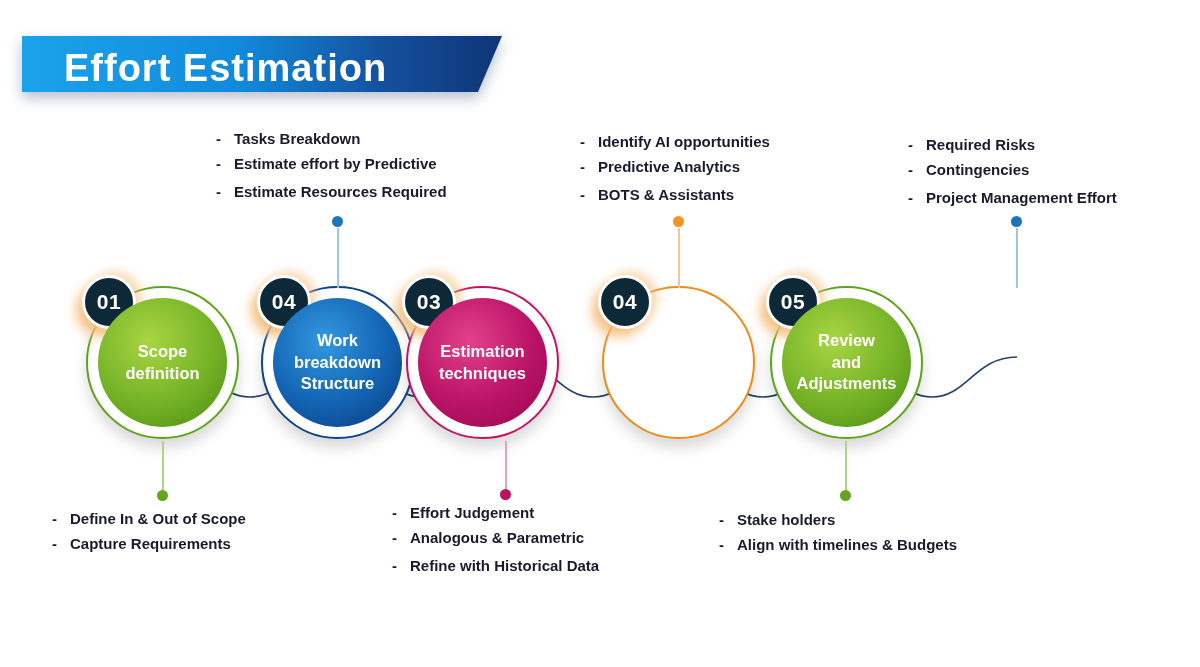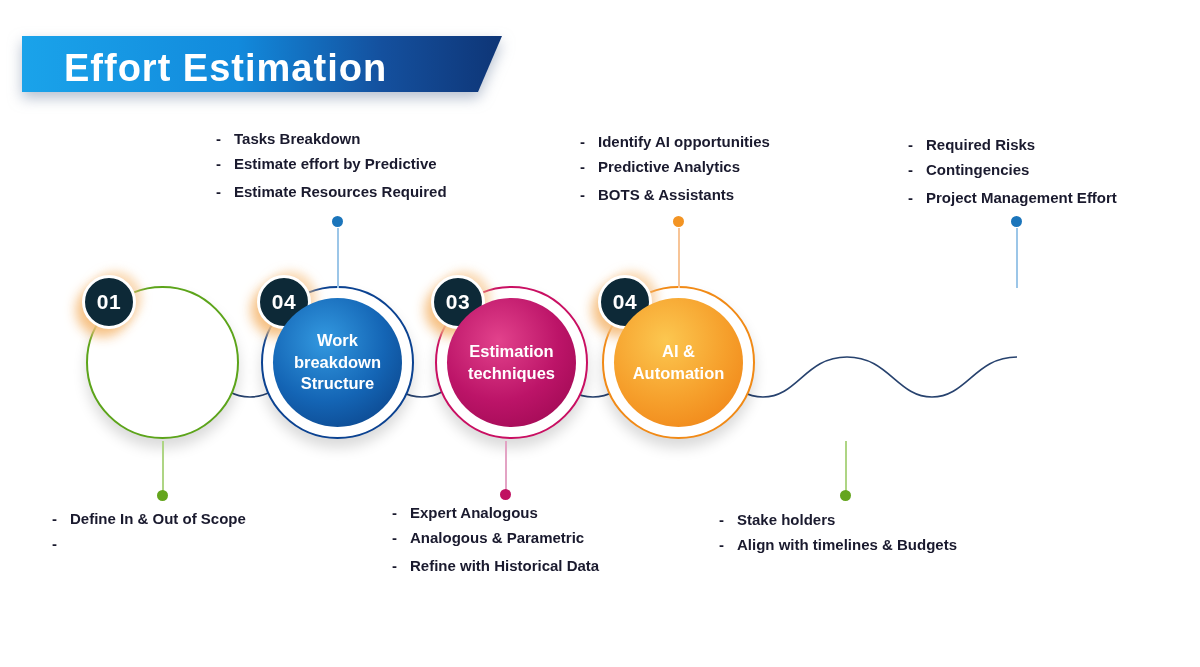--- a/index.html
+++ b/index.html
@@ -70,30 +70,35 @@
              C380,357 387,397 422,397 C457,397 465,357 507,357
              C549,357 558,397 593,397 C628,397 637,357 679,357
              C721,357 728,397 763,397 C798,397 805,357 847,357
              C889,357 897,397 932,397 C967,397 975,357 1017,357" fill="none" stroke="#27426e" stroke-width="1.6"></path>
   </svg>
 
   <div class="ring t-green" style="left:86px;top:286px">
     <div class="badge">
       <span>01</span>
       </div>
+    <div class="fill">
+      <span class="lbl">Scope
+definition</span>
+      </div>
   </div>
   <div class="stem below t-green" style="left:162px;top:441px"></div>
   <div class="dot t-green" style="left:157px;top:490px"></div>
   <div class="list" style="left:52px;top:508px">
     <div class="row">
       <span class="dash">-</span>
       <span>Define In &amp; Out of Scope</span>
       </div>
     <div class="row">
       <span class="dash">-</span>
+      <span>Capture Requirements</span>
       </div>
   </div>
 
   <div class="ring t-blue" style="left:261px;top:286px">
     <div class="badge">
       <span>04</span>
       </div>
     <div class="fill">
       <span class="lbl">Work
 breakdown
@@ -110,72 +115,78 @@
     <div class="row">
       <span class="dash">-</span>
       <span>Estimate effort by Predictive</span>
       </div>
     <div class="row sp">
       <span class="dash">-</span>
       <span>Estimate Resources Required</span>
       </div>
   </div>
 
-  <div class="ring t-magenta" style="left:435px;top:286px">
+  <div class="ring t-magenta" style="left:406px;top:286px">
     <div class="badge">
       <span>03</span>
       </div>
     <div class="fill">
       <span class="lbl">Estimation
 techniques</span>
       </div>
   </div>
   <div class="stem below t-magenta" style="left:505px;top:441px"></div>
   <div class="dot t-magenta" style="left:500px;top:489px"></div>
   <div class="list" style="left:392px;top:502px">
     <div class="row">
       <span class="dash">-</span>
-      <span>Expert Analogous</span>
+      <span>Effort Judgement</span>
       </div>
     <div class="row">
       <span class="dash">-</span>
       <span>Analogous &amp; Parametric</span>
       </div>
     <div class="row sp">
       <span class="dash">-</span>
       <span>Refine with Historical Data</span>
       </div>
   </div>
 
   <div class="ring t-orange" style="left:602px;top:286px">
     <div class="badge">
       <span>04</span>
-      </div>
-    <div class="fill">
-      <span class="lbl">AI &amp;
-Automation</span>
       </div>
   </div>
   <div class="stem above t-orange" style="left:678px;top:228px"></div>
   <div class="dot t-orange" style="left:673px;top:216px"></div>
   <div class="list" style="left:580px;top:131px">
     <div class="row">
       <span class="dash">-</span>
       <span>Identify AI opportunities</span>
       </div>
     <div class="row">
       <span class="dash">-</span>
       <span>Predictive Analytics</span>
       </div>
     <div class="row sp">
       <span class="dash">-</span>
       <span>BOTS &amp; Assistants</span>
       </div>
   </div>
 
+  <div class="ring t-green" style="left:770px;top:286px">
+    <div class="badge">
+      <span>05</span>
+      </div>
+    <div class="fill">
+      <span class="lbl">Review
+and
+Adjustments</span>
+      </div>
+  </div>
   <div class="stem below t-green" style="left:845px;top:441px"></div>
   <div class="dot t-green" style="left:840px;top:490px"></div>
   <div class="list" style="left:719px;top:509px">
     <div class="row">
       <span class="dash">-</span>
       <span>Stake holders</span>
       </div>
     <div class="row">
       <span class="dash">-</span>
       <span>Align with timelines &amp; Budgets</span>

